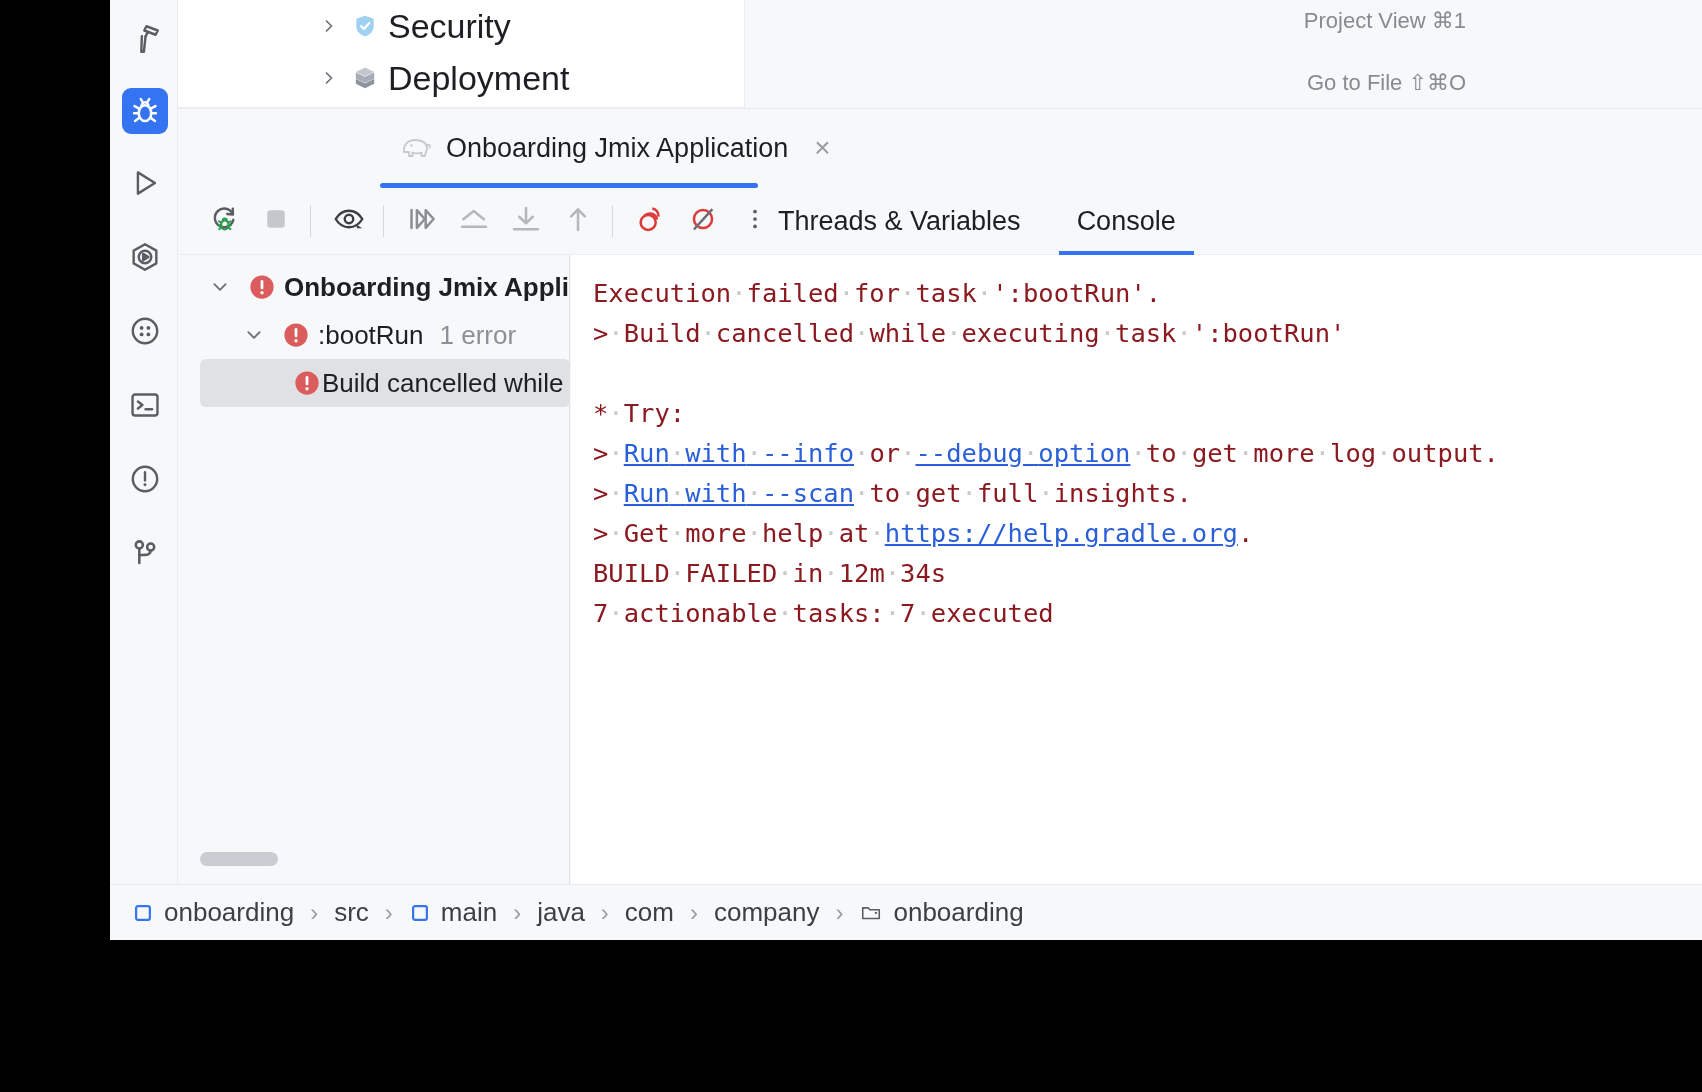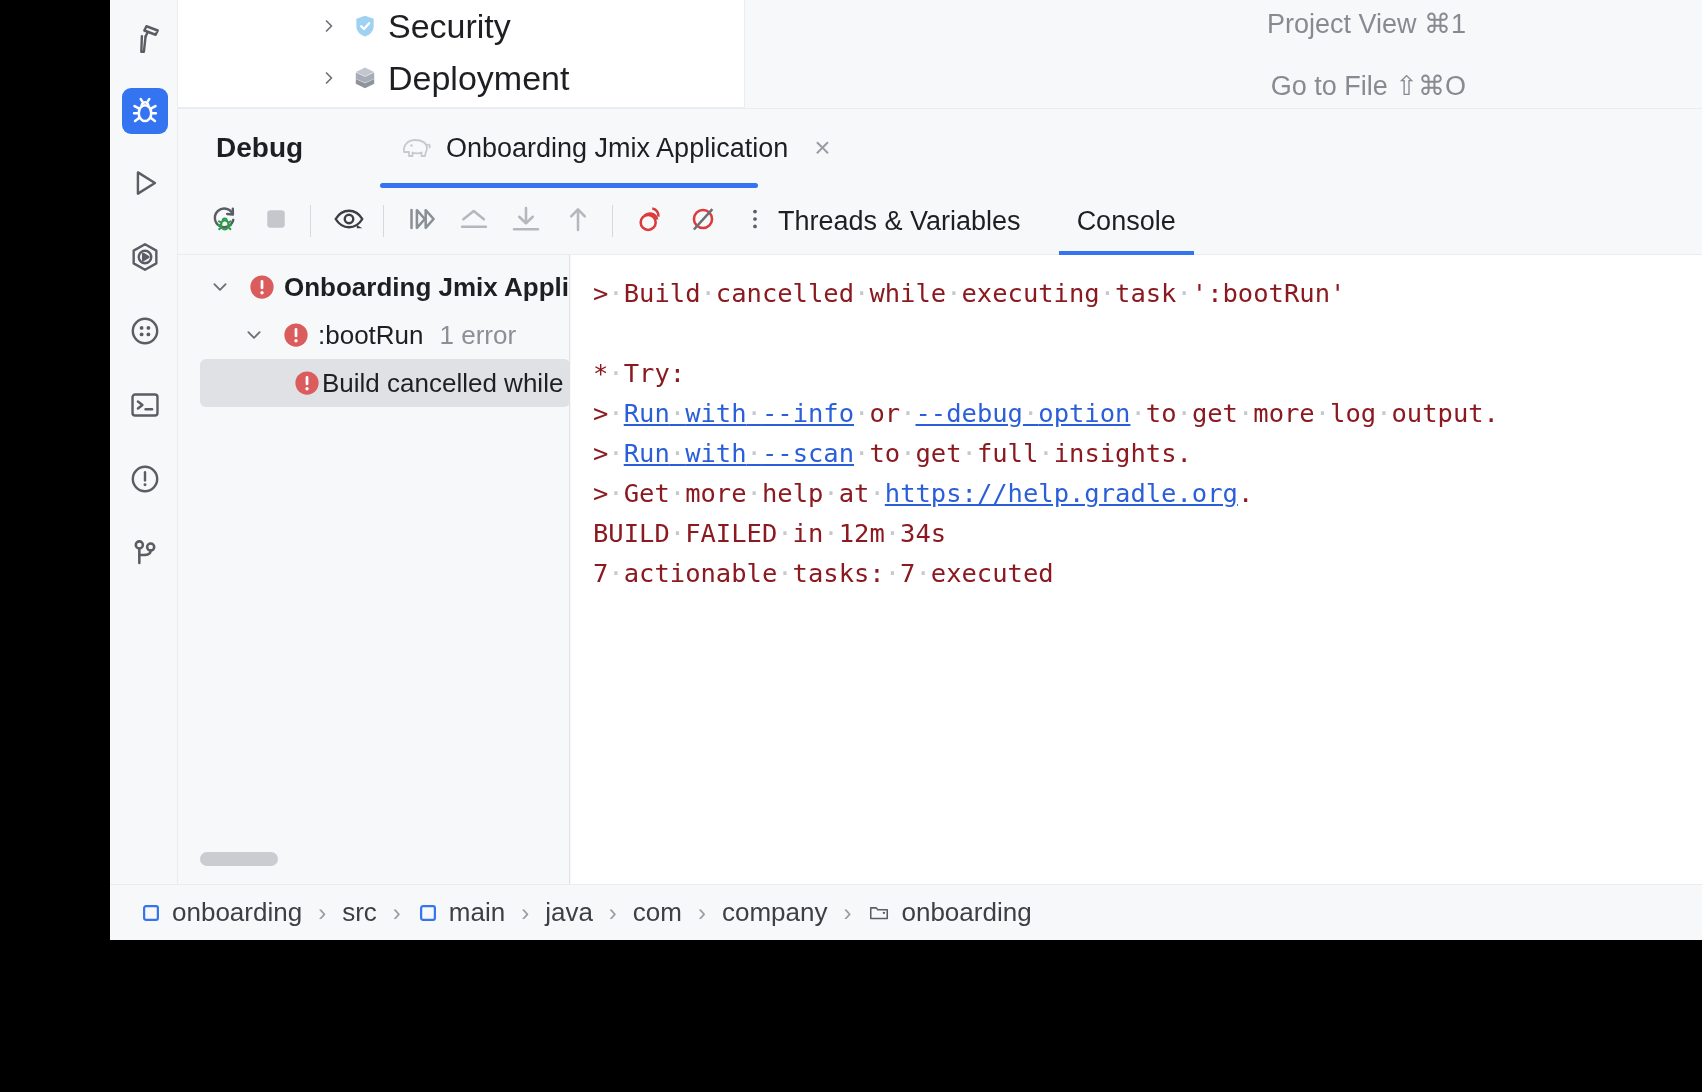--- a/index.html
+++ b/index.html
@@ -41,21 +41,21 @@
   #editor-area {
     position: absolute;
     left: 635px; top: 0;
     width: 957px; height: 110px;
     background: #F7F8FA;
   }
   .hint-line {
     position: absolute;
     right: 236px;
     color: #868A91;
-    font-size: 27px;
+    font-size: 22px;
     white-space: nowrap;
     text-align: right;
   }
   #hint-project-view { top: 8px; }
   #hint-goto-file { top: 70px; }
 
   
   #project-panel {
     position: absolute;
     left: 68px; top: 0;
@@ -230,21 +230,21 @@
   .con-blank { height: 40px; }
 
   
   #breadcrumb-bar {
     position: absolute;
     left: 0; top: 884px;
     width: 1592px; height: 56px;
     background: #F7F8FA;
     border-top: 1px solid #EBECF0;
     display: flex; align-items: center;
-    padding-left: 30px;
+    padding-left: 22px;
   }
   .crumb {
     display: flex; align-items: center;
     font-size: 26px;
     color: #3C3F43;
     white-space: nowrap;
   }
   .crumb-icon { margin-right: 10px; display: flex; align-items: center; }
   .crumb-sep {
     margin: 0 16px;
@@ -390,23 +390,20 @@
       <span class="tree-icon">
         <svg width="26" height="26" viewBox="0 0 24 24">
           <path d="M2.5 5.6 h6.5 l1.8 2.1 h10.7 v11 h-19 Z" fill="#8FC8EA"></path>
         </svg>
       </span>
     </div>
   </div>
 
   <div id="debug-window">
 
-    <div id="debug-header">
-      <div id="debug-title">Debug</div>
-    </div>
 
     <div id="run-tab">
       <span id="run-tab-icon">
         <svg width="32" height="28" viewBox="0 0 32 28" fill="none" stroke="#C6C9CE" stroke-width="1.8" stroke-linecap="round" stroke-linejoin="round">
           <path d="M4 18 C3 11 8 6 15 6 C22 6 27 9 27 14 C27 17 25 19 25 22 L21.5 22 L21.5 18.5 C19.5 19.5 15 19.6 12.5 18.5 L12.5 22 L9 22 L9 18 Z"></path>
           <path d="M27 11 C29.5 10 30.5 11.5 29.5 13.5"></path>
           <circle cx="11.5" cy="11.5" r="1.2" fill="#C6C9CE" stroke="none"></circle>
         </svg>
       </span>
       <span id="run-tab-label">Onboarding Jmix Application</span>
@@ -575,20 +572,21 @@
           </svg>
         </span>
         <span class="bt-label normal">Build cancelled while executing task ':bootRun'</span>
       </div>
 
       <div id="tree-hscroll"></div>
     </div>
 
     <div id="console">
       <div id="console-lines">
+          <div class="con-line"><span>Execution<span class="ws">·</span>failed<span class="ws">·</span>for<span class="ws">·</span>task<span class="ws">·</span>':bootRun'.</span></div>
           <div class="con-line"><span>&gt;<span class="ws">·</span>Build<span class="ws">·</span>cancelled<span class="ws">·</span>while<span class="ws">·</span>executing<span class="ws">·</span>task<span class="ws">·</span>':bootRun'</span></div>
           <div class="con-line con-blank"></div>
           <div class="con-line"><span>*<span class="ws">·</span>Try:</span></div>
           <div class="con-line"><span>&gt;<span class="ws">·</span></span><span class="con-link">Run<span class="ws">·</span>with<span class="ws">·</span>--info</span><span><span class="ws">·</span>or<span class="ws">·</span></span><span class="con-link">--debug<span class="ws">·</span>option</span><span><span class="ws">·</span>to<span class="ws">·</span>get<span class="ws">·</span>more<span class="ws">·</span>log<span class="ws">·</span>output.</span></div>
           <div class="con-line"><span>&gt;<span class="ws">·</span></span><span class="con-link">Run<span class="ws">·</span>with<span class="ws">·</span>--scan</span><span><span class="ws">·</span>to<span class="ws">·</span>get<span class="ws">·</span>full<span class="ws">·</span>insights.</span></div>
           <div class="con-line"><span>&gt;<span class="ws">·</span>Get<span class="ws">·</span>more<span class="ws">·</span>help<span class="ws">·</span>at<span class="ws">·</span></span><span class="con-link">https://help.gradle.org</span><span>.</span></div>
           <div class="con-line"><span>BUILD<span class="ws">·</span>FAILED<span class="ws">·</span>in<span class="ws">·</span>12m<span class="ws">·</span>34s</span></div>
           <div class="con-line"><span>7<span class="ws">·</span>actionable<span class="ws">·</span>tasks:<span class="ws">·</span>7<span class="ws">·</span>executed</span></div>
         </div>
     </div>

